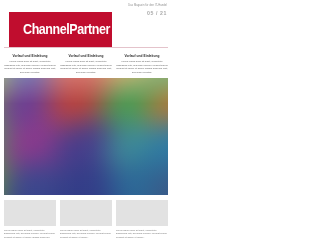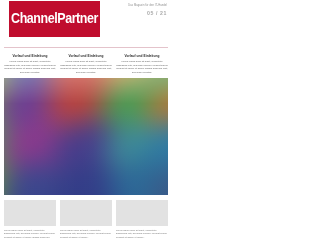--- a/index.html
+++ b/index.html
@@ -25,28 +25,29 @@
   .masthead {
     position: absolute;
     left: 0;
     top: 0;
     width: 173px;
     height: 50px;
   }
   .logo-box {
     position: absolute;
     left: 9px;
-    top: 1px;
+    top: 12px;
     width: 91px;
     height: 36px;
     background: #c00d2e;
     display: flex;
     align-items: center;
     justify-content: center;
     overflow: hidden;
+    padding-left: 12px;
   }
   .logo-text {
     color: #ffffff;
     font-size: 12.5px;
     font-weight: bold;
     letter-spacing: -0.45px;
     line-height: 1;
     white-space: nowrap;
     transform: scaleY(1.12);
   }

